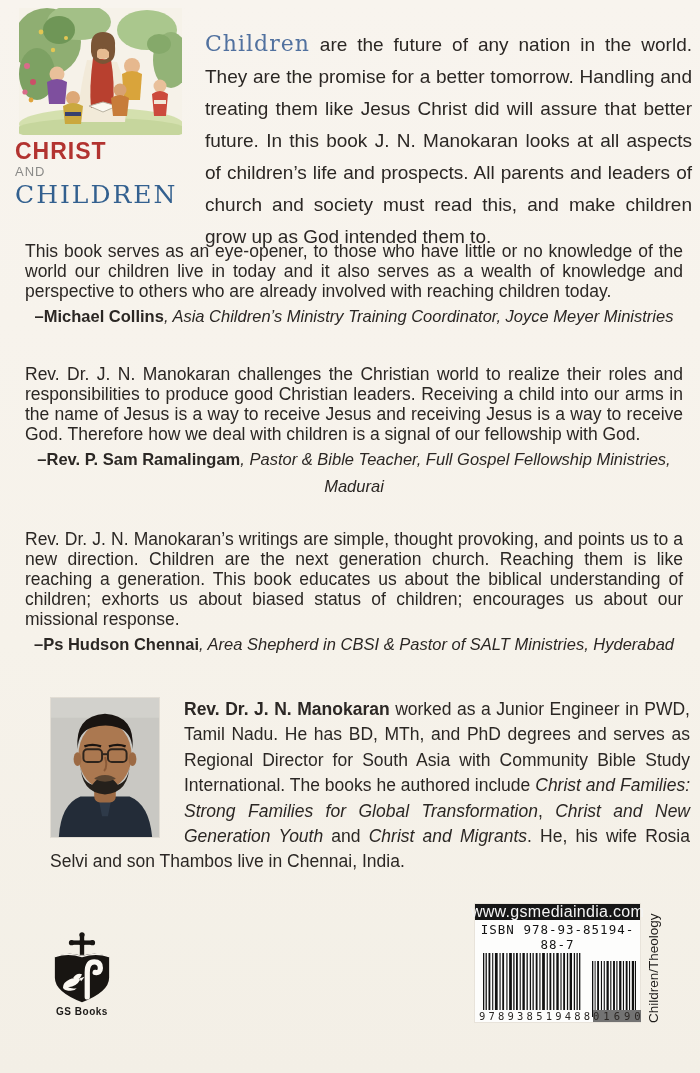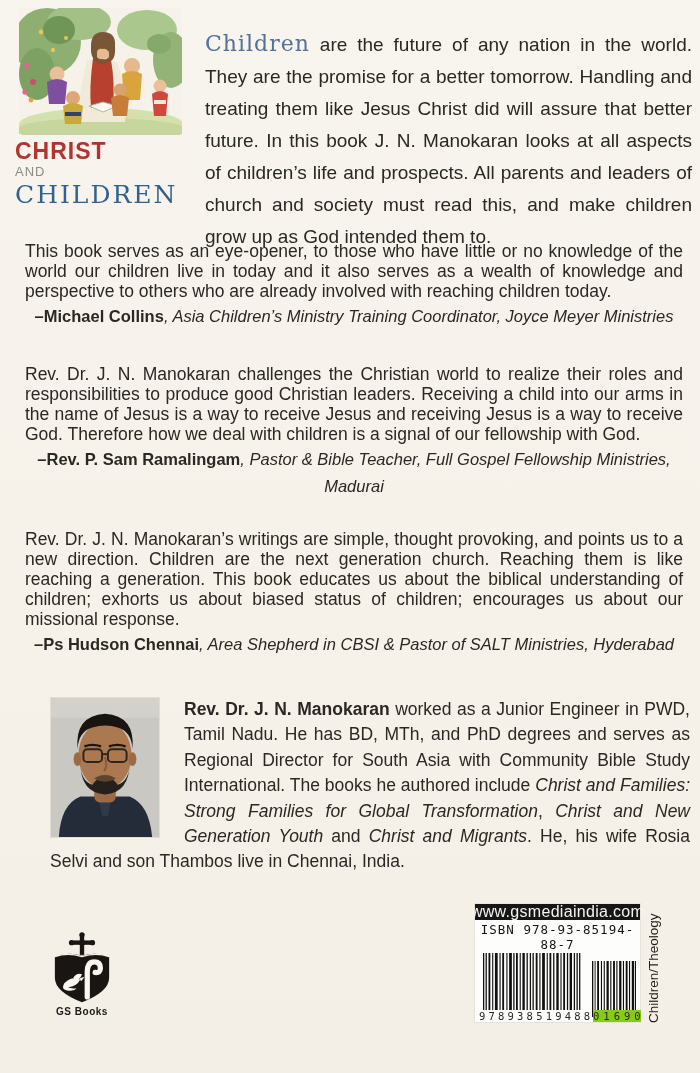--- a/index.html
+++ b/index.html
@@ -56,21 +56,21 @@
   .isbn-line { font-family: "DejaVu Sans Mono", monospace; font-size: 12.5px; color: #131313;
                text-align: center; padding: 2px 0 1px 0; letter-spacing: 1px; }
   .bars-row { display: flex; align-items: flex-start; padding: 0 4px 0 8px; }
   .main-bars { width: 100px; height: 68px; }
   .supp-wrap { margin-left: 10px; padding-top: 8px; }
   .supp-bars { width: 44px; height: 56px; }
   .digits-row { display: flex; padding: 0 4px 0 4px; margin-top: -11px; }
   .main-digits { width: 108px; font-family: "DejaVu Sans Mono", monospace; font-size: 10.5px;
                  letter-spacing: 3.2px; background: #fdfdfc; text-align: center; }
   .supp-digits { width: 48px; margin-left: 6px; font-family: "DejaVu Sans Mono", monospace;
-                 font-size: 10.5px; letter-spacing: 4px; background: #84cc16; text-align: center; }
+                 font-size: 10.5px; letter-spacing: 4px; background: #737373; text-align: center; }
 
   .category-vertical { position: absolute; left: 646px; top: 915px; height: 108px; width: 22px;
                        writing-mode: vertical-rl; transform: rotate(180deg);
                        font-size: 13.5px; color: #1d1b19; text-align: center; }
 </style>
 </head>
 <body>
 
 <div class="page">
 

